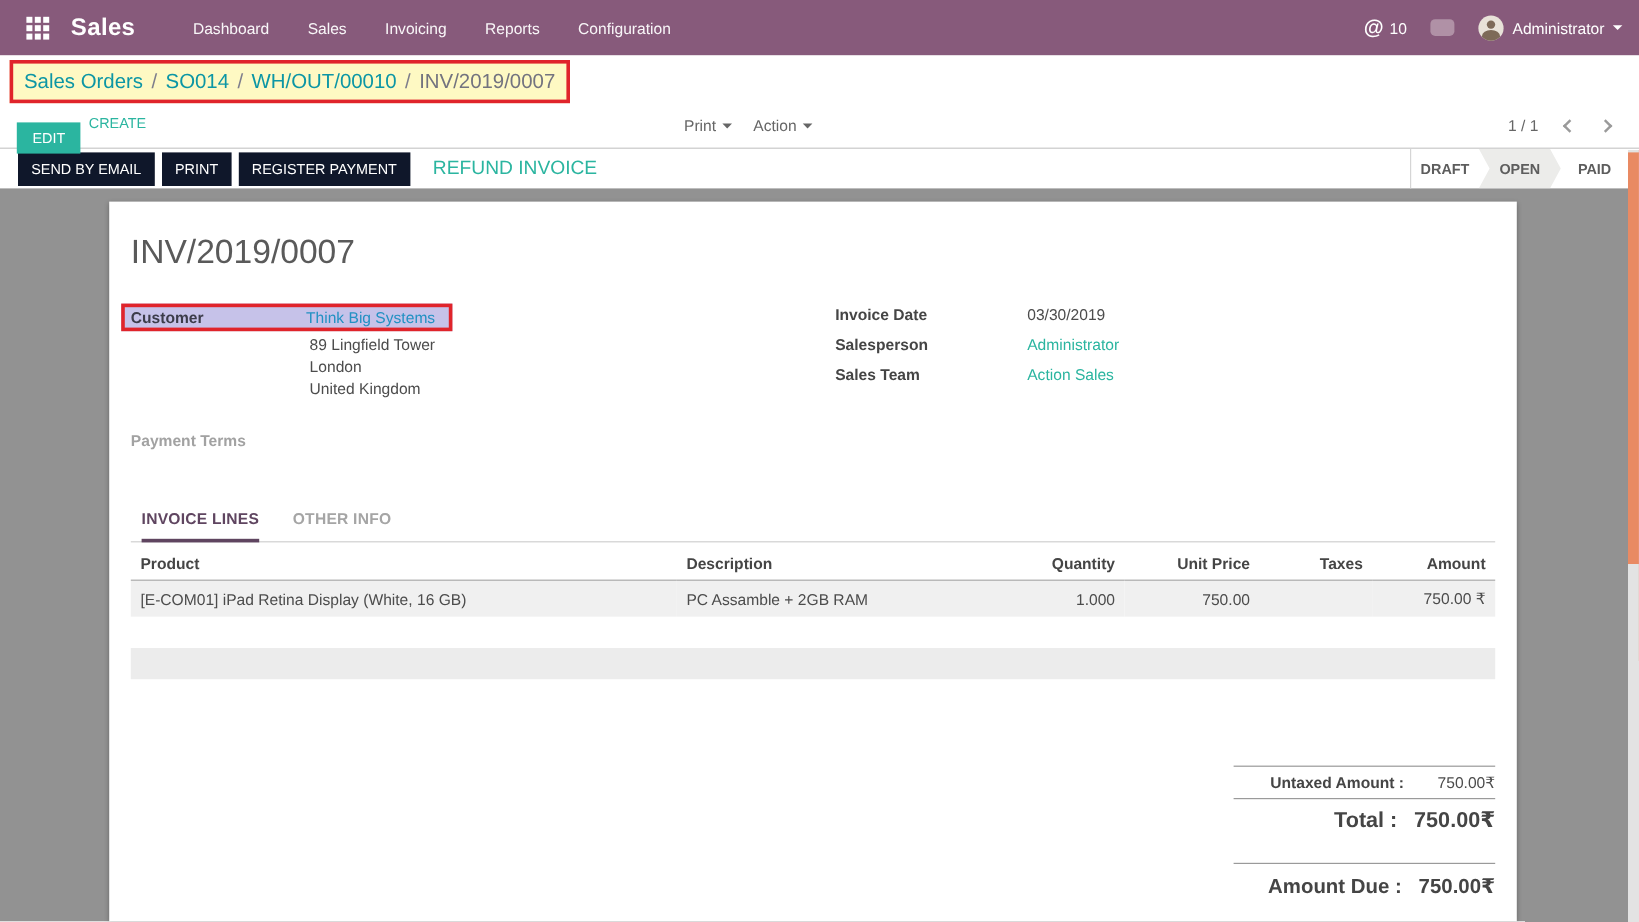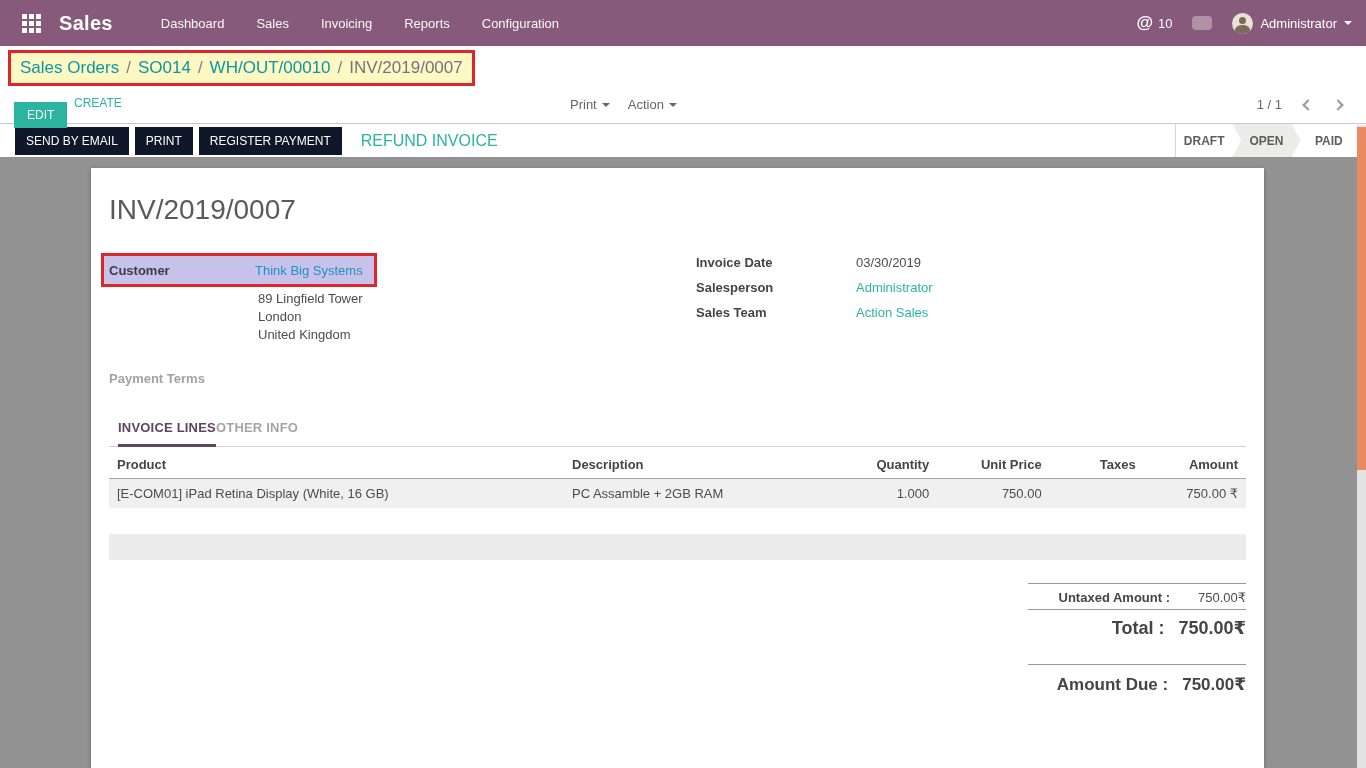--- a/index.html
+++ b/index.html
@@ -63,52 +63,52 @@
 
   
   .content { height:611px; background:#929292; padding-top:11px; }
   .sheet { width:1173px; margin-left:91px; background:#fff; height:600px; padding:0 18px;
     box-shadow:0 1px 4px rgba(0,0,0,.3); }
   .inv-title { padding-top:26px; font-size:28px; color:#5a5a5a; }
 
   .info-cols { display:flex; margin-top:27px; }
   .info-left { width:560px; }
   .customer-box { width:276px; margin-left:-8px; background:#c6c2e9; border:3px solid #e0242b;
-    display:flex; align-items:center; padding:2px 5px 2px 5px; height:34px; }
+    display:flex; align-items:center; padding:2px 5px 2px 5px; height:23px; }
   .customer-label { font-size:13px; font-weight:bold; color:#3c3c4a; width:146px; }
   .customer-link { font-size:13px; color:#2391c3; cursor:pointer; }
   .address { margin-left:149px; margin-top:3px; font-size:13px; color:#4c4c4c; line-height:18px; }
   .pterms { margin-top:27px; font-size:13px; color:#a2a2a2; font-weight:bold; }
 
   .info-right { margin-left:27px; padding-top:2px; }
   .field-row { display:flex; margin-bottom:10px; }
   .field-label { width:160px; font-size:13px; font-weight:bold; color:#454545; }
   .field-value { font-size:13px; color:#4c4c4c; }
   .field-value.link { color:#2bb5a0; cursor:pointer; }
 
   
-  .tabs { margin-top:28px; display:flex; border-bottom:1px solid #d0d0d0; padding-left:9px; }
+  .tabs { margin-top:44px; display:flex; gap:28px; border-bottom:1px solid #d0d0d0; padding-left:9px; }
   .tab { font-size:13px; font-weight:bold; padding:6px 0 9px; cursor:pointer; letter-spacing:.2px; }
   .tab.active { color:#5f4560; border-bottom:3px solid #5f4560; margin-bottom:-1px; }
   .tab.inactive { color:#a5a5a5; }
 
   
   table { width:100%; border-collapse:collapse; margin-top:4px; }
   th { font-size:13px; color:#454545; text-align:left; padding:6px 8px; border-bottom:1px solid #a8a8a8; }
   td { font-size:13px; color:#4c4c4c; padding:7px 8px; }
   tr.data-row { background:#f0f0f0; cursor:pointer; }
   tr.empty-row-white { background:#fff; }
   tr.empty-row-gray { background:#ececec; }
   tr.empty-row-white td, tr.empty-row-gray td { padding:13px 8px; }
   .col-num { text-align:right; }
   .col-product { width:445px; } .col-desc { width:255px; }
   .col-qty { width:110px; } .col-price { width:110px; } .col-tax { width:92px; } .col-amt { width:100px; }
 
   
-  .totals { width:218px; margin:23px 0 0 auto; }
+  .totals { width:218px; margin:72px 0 0 auto; }
   .t-row { display:flex; align-items:baseline; justify-content:flex-end; padding:4px 0; }
   .t-row.first { border-top:1px solid #9a9a9a; padding-top:6px; }
   .t-label { font-size:13px; font-weight:bold; color:#454545; }
   .t-value { width:76px; text-align:right; font-size:13px; color:#4c4c4c; }
   .t-row.grand { border-top:1px solid #9a9a9a; padding:7px 0 9px; }
   .t-row.grand .t-label, .t-row.grand .t-value { font-size:18px; font-weight:bold; color:#454545; width:auto; }
   .t-row.grand .t-value { margin-left:14px; }
   .t-row.due { border-top:1px solid #9a9a9a; margin-top:16px; padding:9px 0; }
   .t-row.due .t-label, .t-row.due .t-value { font-size:17px; font-weight:bold; color:#454545; width:auto; }
   .t-row.due .t-value { margin-left:14px; }

